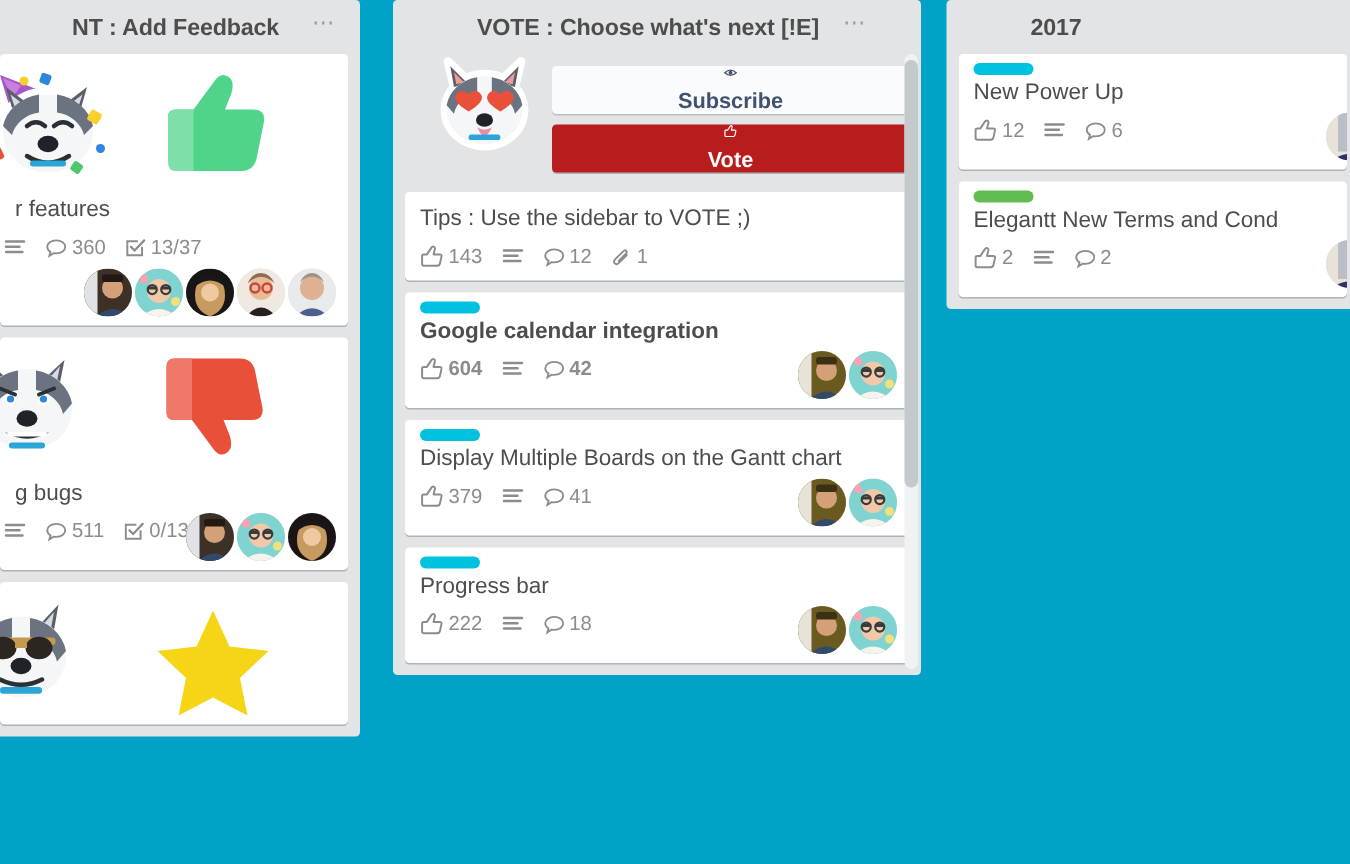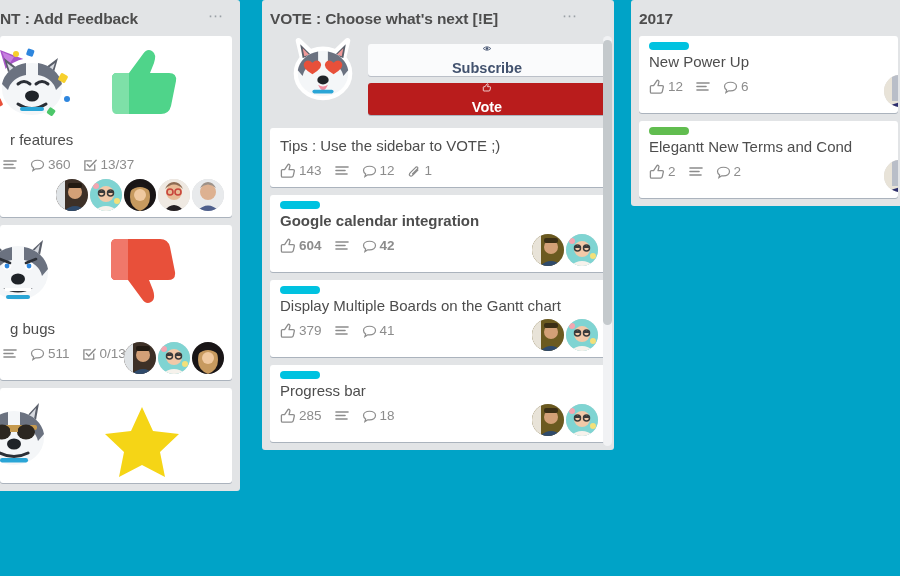--- a/index.html
+++ b/index.html
@@ -35,20 +35,21 @@
     flex: 0 0 auto;
   }
   .list-title {
     font-size: 15.5px;
     font-weight: bold;
     color: #4d4d4d;
     white-space: nowrap;
     overflow: hidden;
     line-height: 18px;
     letter-spacing: -0.1px;
+    padding-left: 48px;
   }
   .list-menu {
     margin-left: auto;
     color: #9aa0a6;
     font-size: 15px;
     line-height: 8px;
     padding: 0 8px 6px 10px;
     letter-spacing: 1px;
     cursor: pointer;
     user-select: none;
@@ -616,21 +617,21 @@
         <div class="card-body" style="padding-top:2px;">
           <div class="labels">
             <span class="label-pill" style="background:#00c2e0;"></span>
           </div>
           <div class="card-title">Progress bar</div>
           <div class="badges">
             <span class="badge">
               <svg width="16" height="16" viewBox="0 0 16 16">
                 <path d="M5.5 14.2 L2.6 14.2 Q1.4 14.2 1.4 13 L1.4 7.6 Q1.4 6.6 2.6 6.6 L4.6 6.6 L7.6 2.1 Q8.4 0.9 9.4 1.5 Q10.4 2.1 9.7 3.9 L9 6.6 L13 6.6 Q14.6 6.6 14.3 8.1 L13.3 12.7 Q13 14.2 11.4 14.2 Z" fill="none" stroke="#8c8c8c" stroke-width="1.3" stroke-linejoin="round"></path>
               </svg>
-              <span class="badge-text">285</span>
+              <span class="badge-text">222</span>
             </span>
             <span class="badge">
               <svg width="16" height="16" viewBox="0 0 16 16">
                 <g stroke="#8c8c8c" stroke-width="1.6" stroke-linecap="round">
                   <line x1="2" y1="4" x2="14" y2="4"></line>
                     <line x1="2" y1="7.5" x2="11" y2="7.5"></line>
                   <line x1="2" y1="11" x2="13" y2="11"></line>
                 </g>
               </svg>
             </span>

